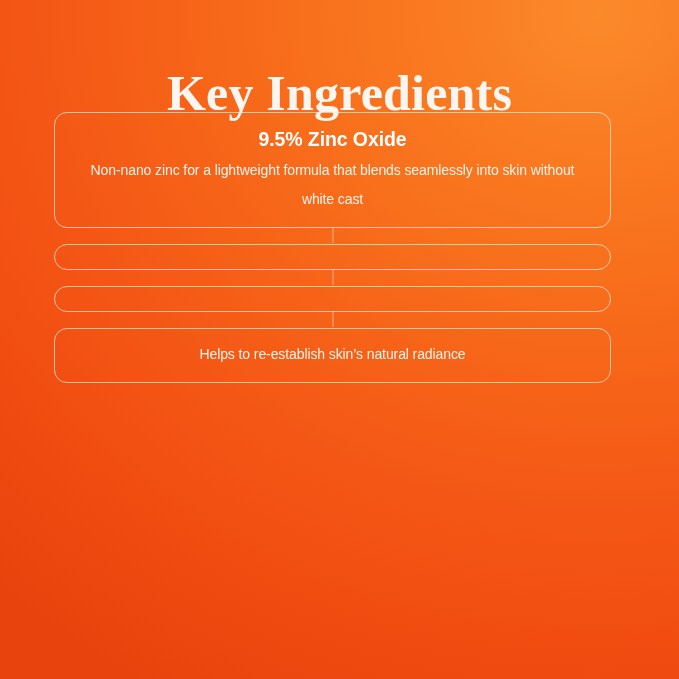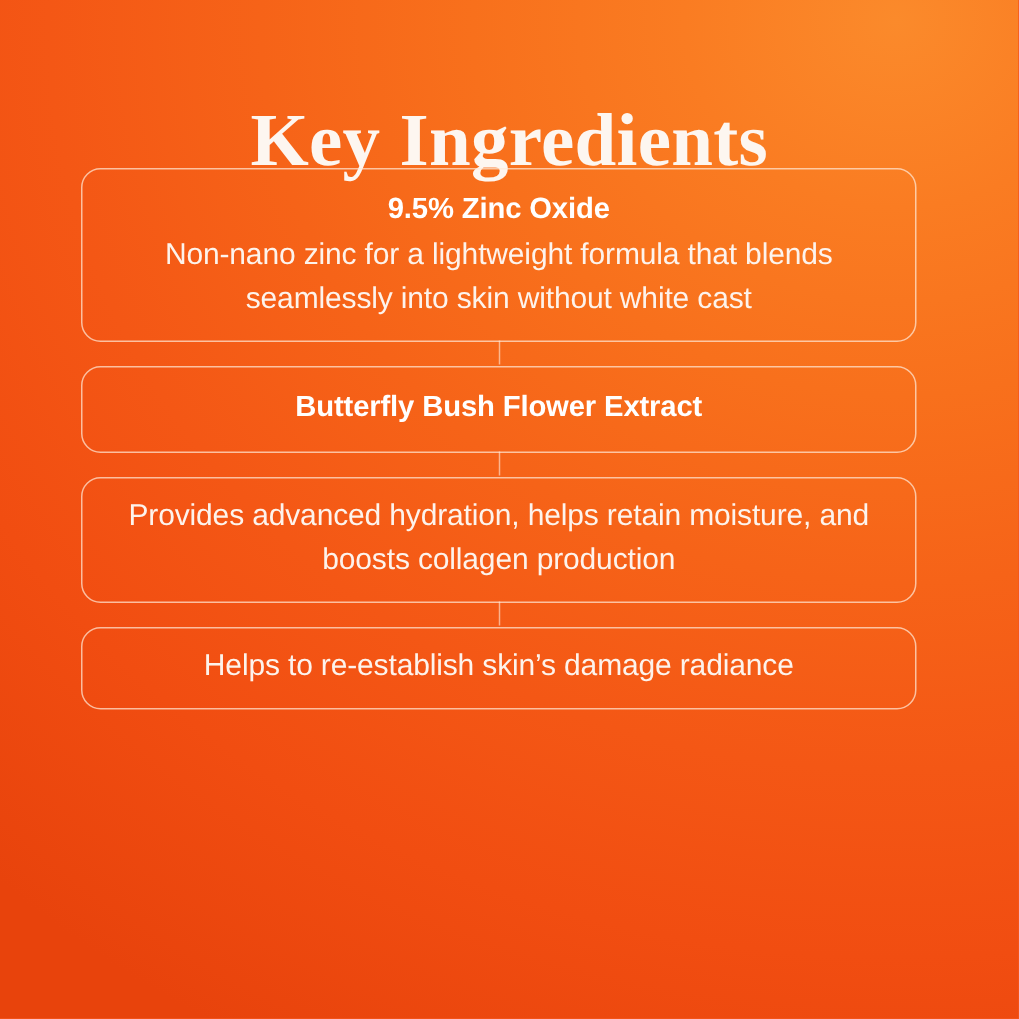--- a/index.html
+++ b/index.html
@@ -91,21 +91,21 @@
     font-size: 19.5px;
     line-height: 30px;
     color: #FFFFFF;
     letter-spacing: -0.1px;
     margin: 0 0 2px 0;
   }
 
   .card-body {
     font-family: "Liberation Sans", sans-serif;
     font-weight: 400;
-    font-size: 20px;
+    font-size: 14px;
     line-height: 29px;
     color: #FDF3EC;
     letter-spacing: -0.1px;
     margin: 0;
   }
 </style>
 </head>
 <body>
 
 <div id="poster">
@@ -117,29 +117,27 @@
   <div class="stack">
 
     <div class="card has-connector">
       <p class="card-title">9.5% Zinc Oxide</p>
       <p class="card-body">Non-nano zinc for a lightweight formula that blends seamlessly into skin without white cast</p>
     </div>
 
     <div class="gap"></div>
 
     <div class="card has-connector">
-      <p class="card-title">Butterfly Bush Flower Extract</p>
     </div>
 
     <div class="gap"></div>
 
     <div class="card has-connector">
-      <p class="card-body">Provides advanced hydration, helps retain moisture, and boosts collagen production</p>
     </div>
 
     <div class="gap"></div>
 
     <div class="card">
-      <p class="card-body">Helps to re-establish skin’s damage radiance</p>
+      <p class="card-body">Helps to re-establish skin’s natural radiance</p>
     </div>
 
   </div>
 </div>
 
 </body></html>

